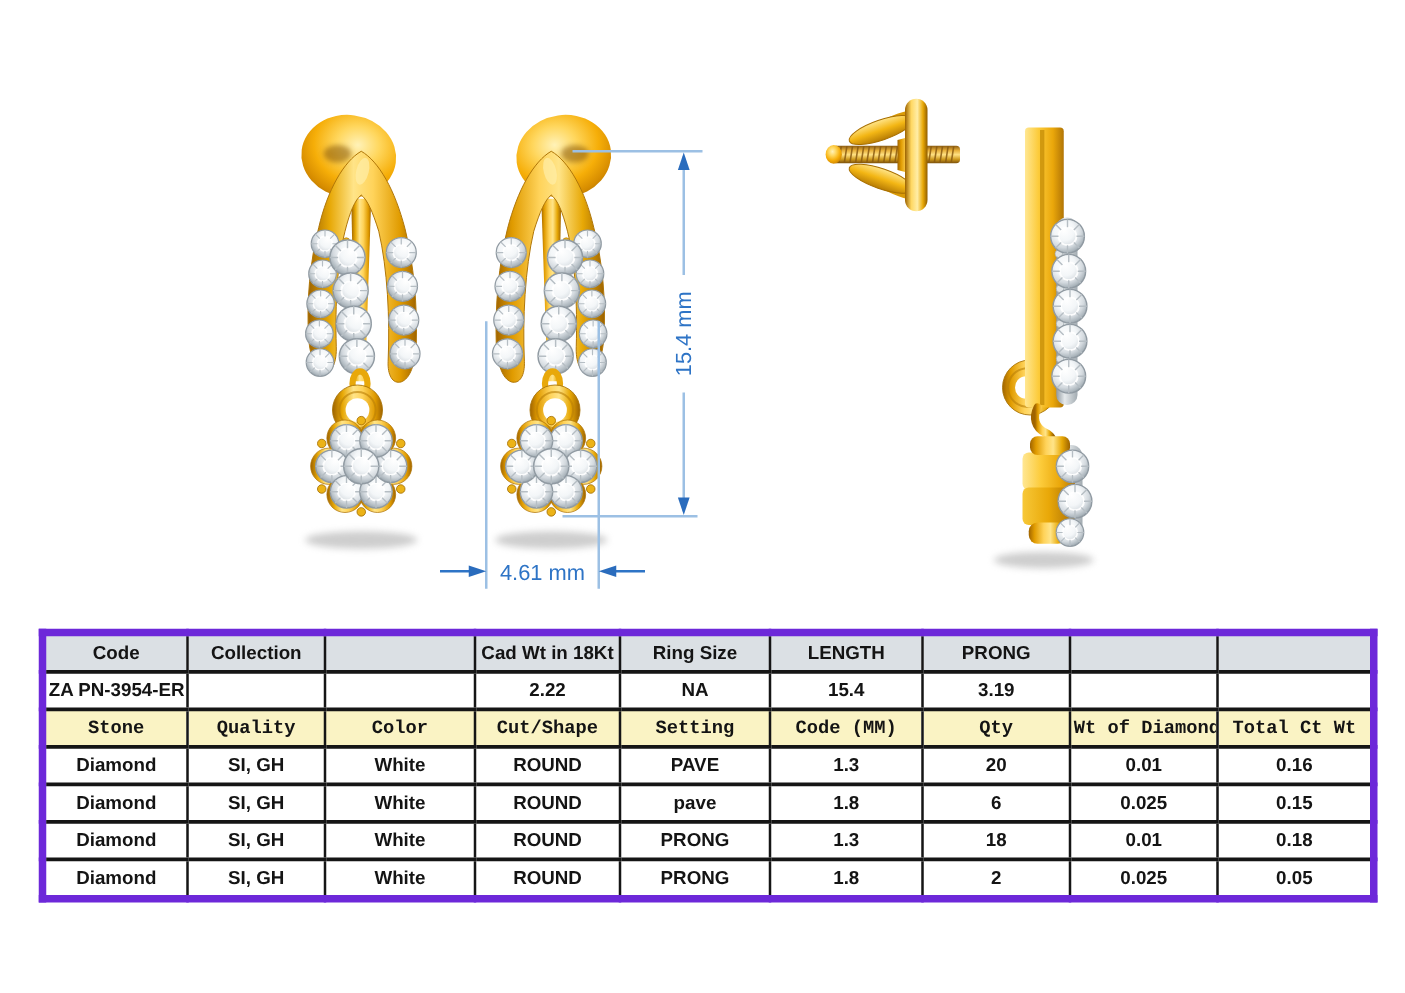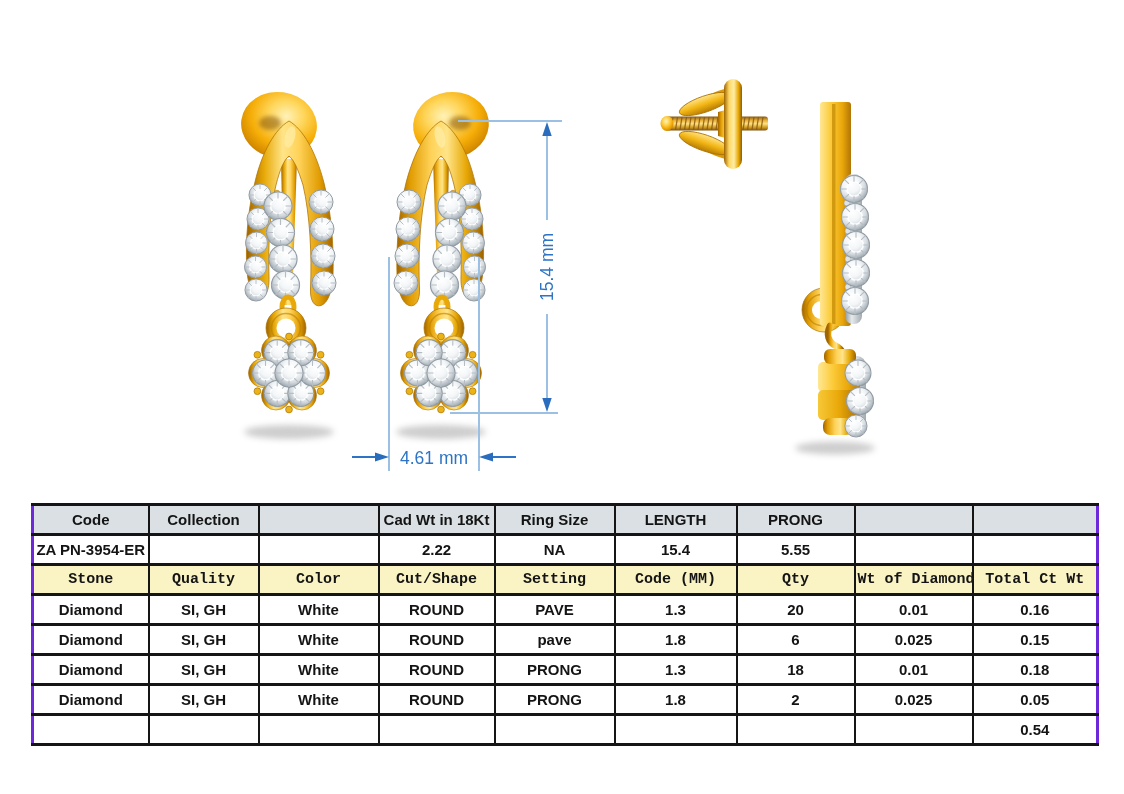--- a/index.html
+++ b/index.html
@@ -1,20 +1,20 @@
 <!DOCTYPE html>
 <html><head>
 <meta charset="utf-8">
 <style>
   html,body{margin:0;padding:0;background:#fff;}
   body{width:1124px;height:794px;font-family:"Liberation Sans",sans-serif;}
   .page{position:relative;width:1124px;height:794px;background:#ffffff;overflow:hidden;}
   .drawing{position:absolute;left:0;top:0;}
   svg text{font-family:"Liberation Sans",sans-serif;}
-  table.spec{position:absolute;left:31px;top:503px;width:1065px;border-collapse:collapse;table-layout:fixed;border:3px solid #6d28d9;}
+  table.spec{position:absolute;left:31px;top:503px;width:1065px;border-collapse:collapse;table-layout:fixed;border:6px solid #6d28d9;}
   table.spec td{border:2px solid #151515;border-top-width:3px;border-bottom-width:3px;height:27px;padding:0 2px;
     text-align:center;vertical-align:middle;font-size:15px;font-weight:bold;color:#141414;overflow:hidden;white-space:nowrap;}
   tr.row-gray td{background:#dbe0e4;}
   tr.row-yellow td{background:#faf3c4;font-family:Liberation Mono, monospace;}
   tr.row-white td{background:#ffffff;}
 </style>
 </head>
 <body>
 
 <div class="page">
@@ -243,21 +243,21 @@
         <td></td>
         <td></td>
       </tr>
       <tr class="row-white">
         <td>ZA PN-3954-ER</td>
         <td></td>
         <td></td>
         <td>2.22</td>
         <td>NA</td>
         <td>15.4</td>
-        <td>5.55</td>
+        <td>3.19</td>
         <td></td>
         <td></td>
       </tr>
       <tr class="row-yellow">
         <td>Stone</td>
         <td>Quality</td>
         <td>Color</td>
         <td>Cut/Shape</td>
         <td>Setting</td>
         <td>Code (MM)</td>
@@ -302,26 +302,15 @@
         <td>Diamond</td>
         <td>SI, GH</td>
         <td>White</td>
         <td>ROUND</td>
         <td>PRONG</td>
         <td>1.8</td>
         <td>2</td>
         <td>0.025</td>
         <td>0.05</td>
       </tr>
-      <tr class="row-white">
-        <td></td>
-        <td></td>
-        <td></td>
-        <td></td>
-        <td></td>
-        <td></td>
-        <td></td>
-        <td></td>
-        <td>0.54</td>
-      </tr>
     </tbody>
   </table>
 </div>
 
 </body></html>

